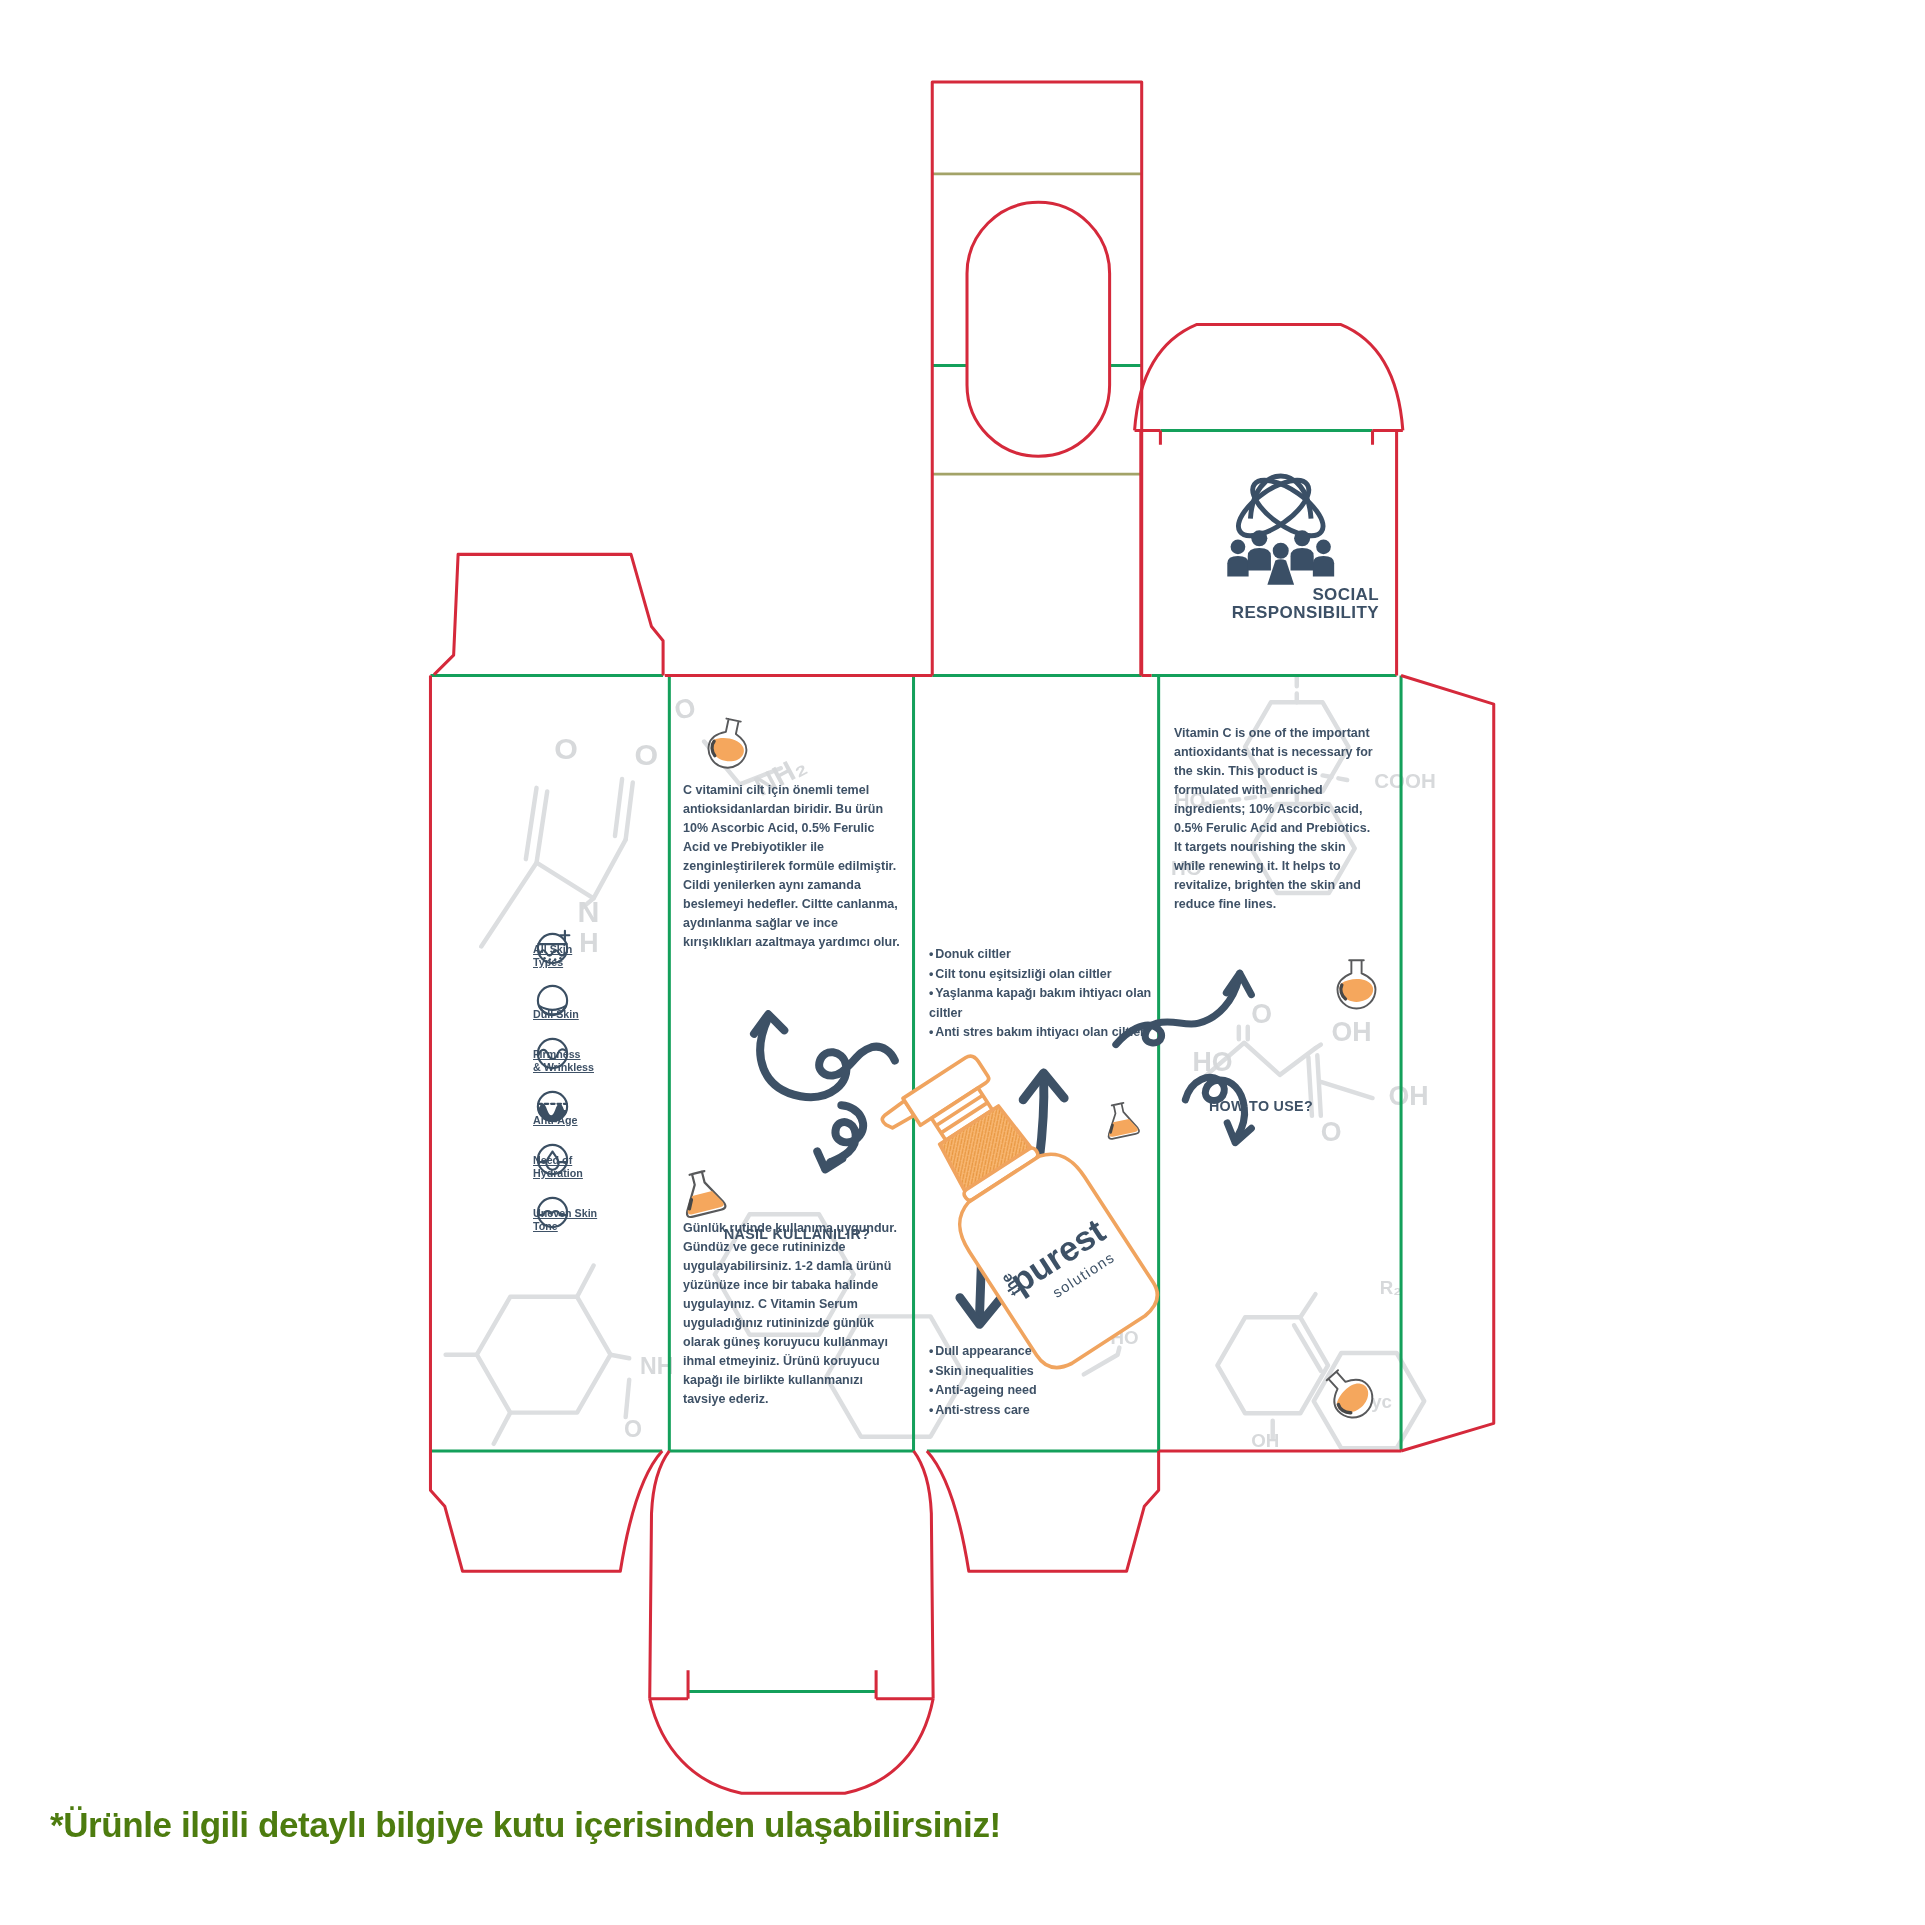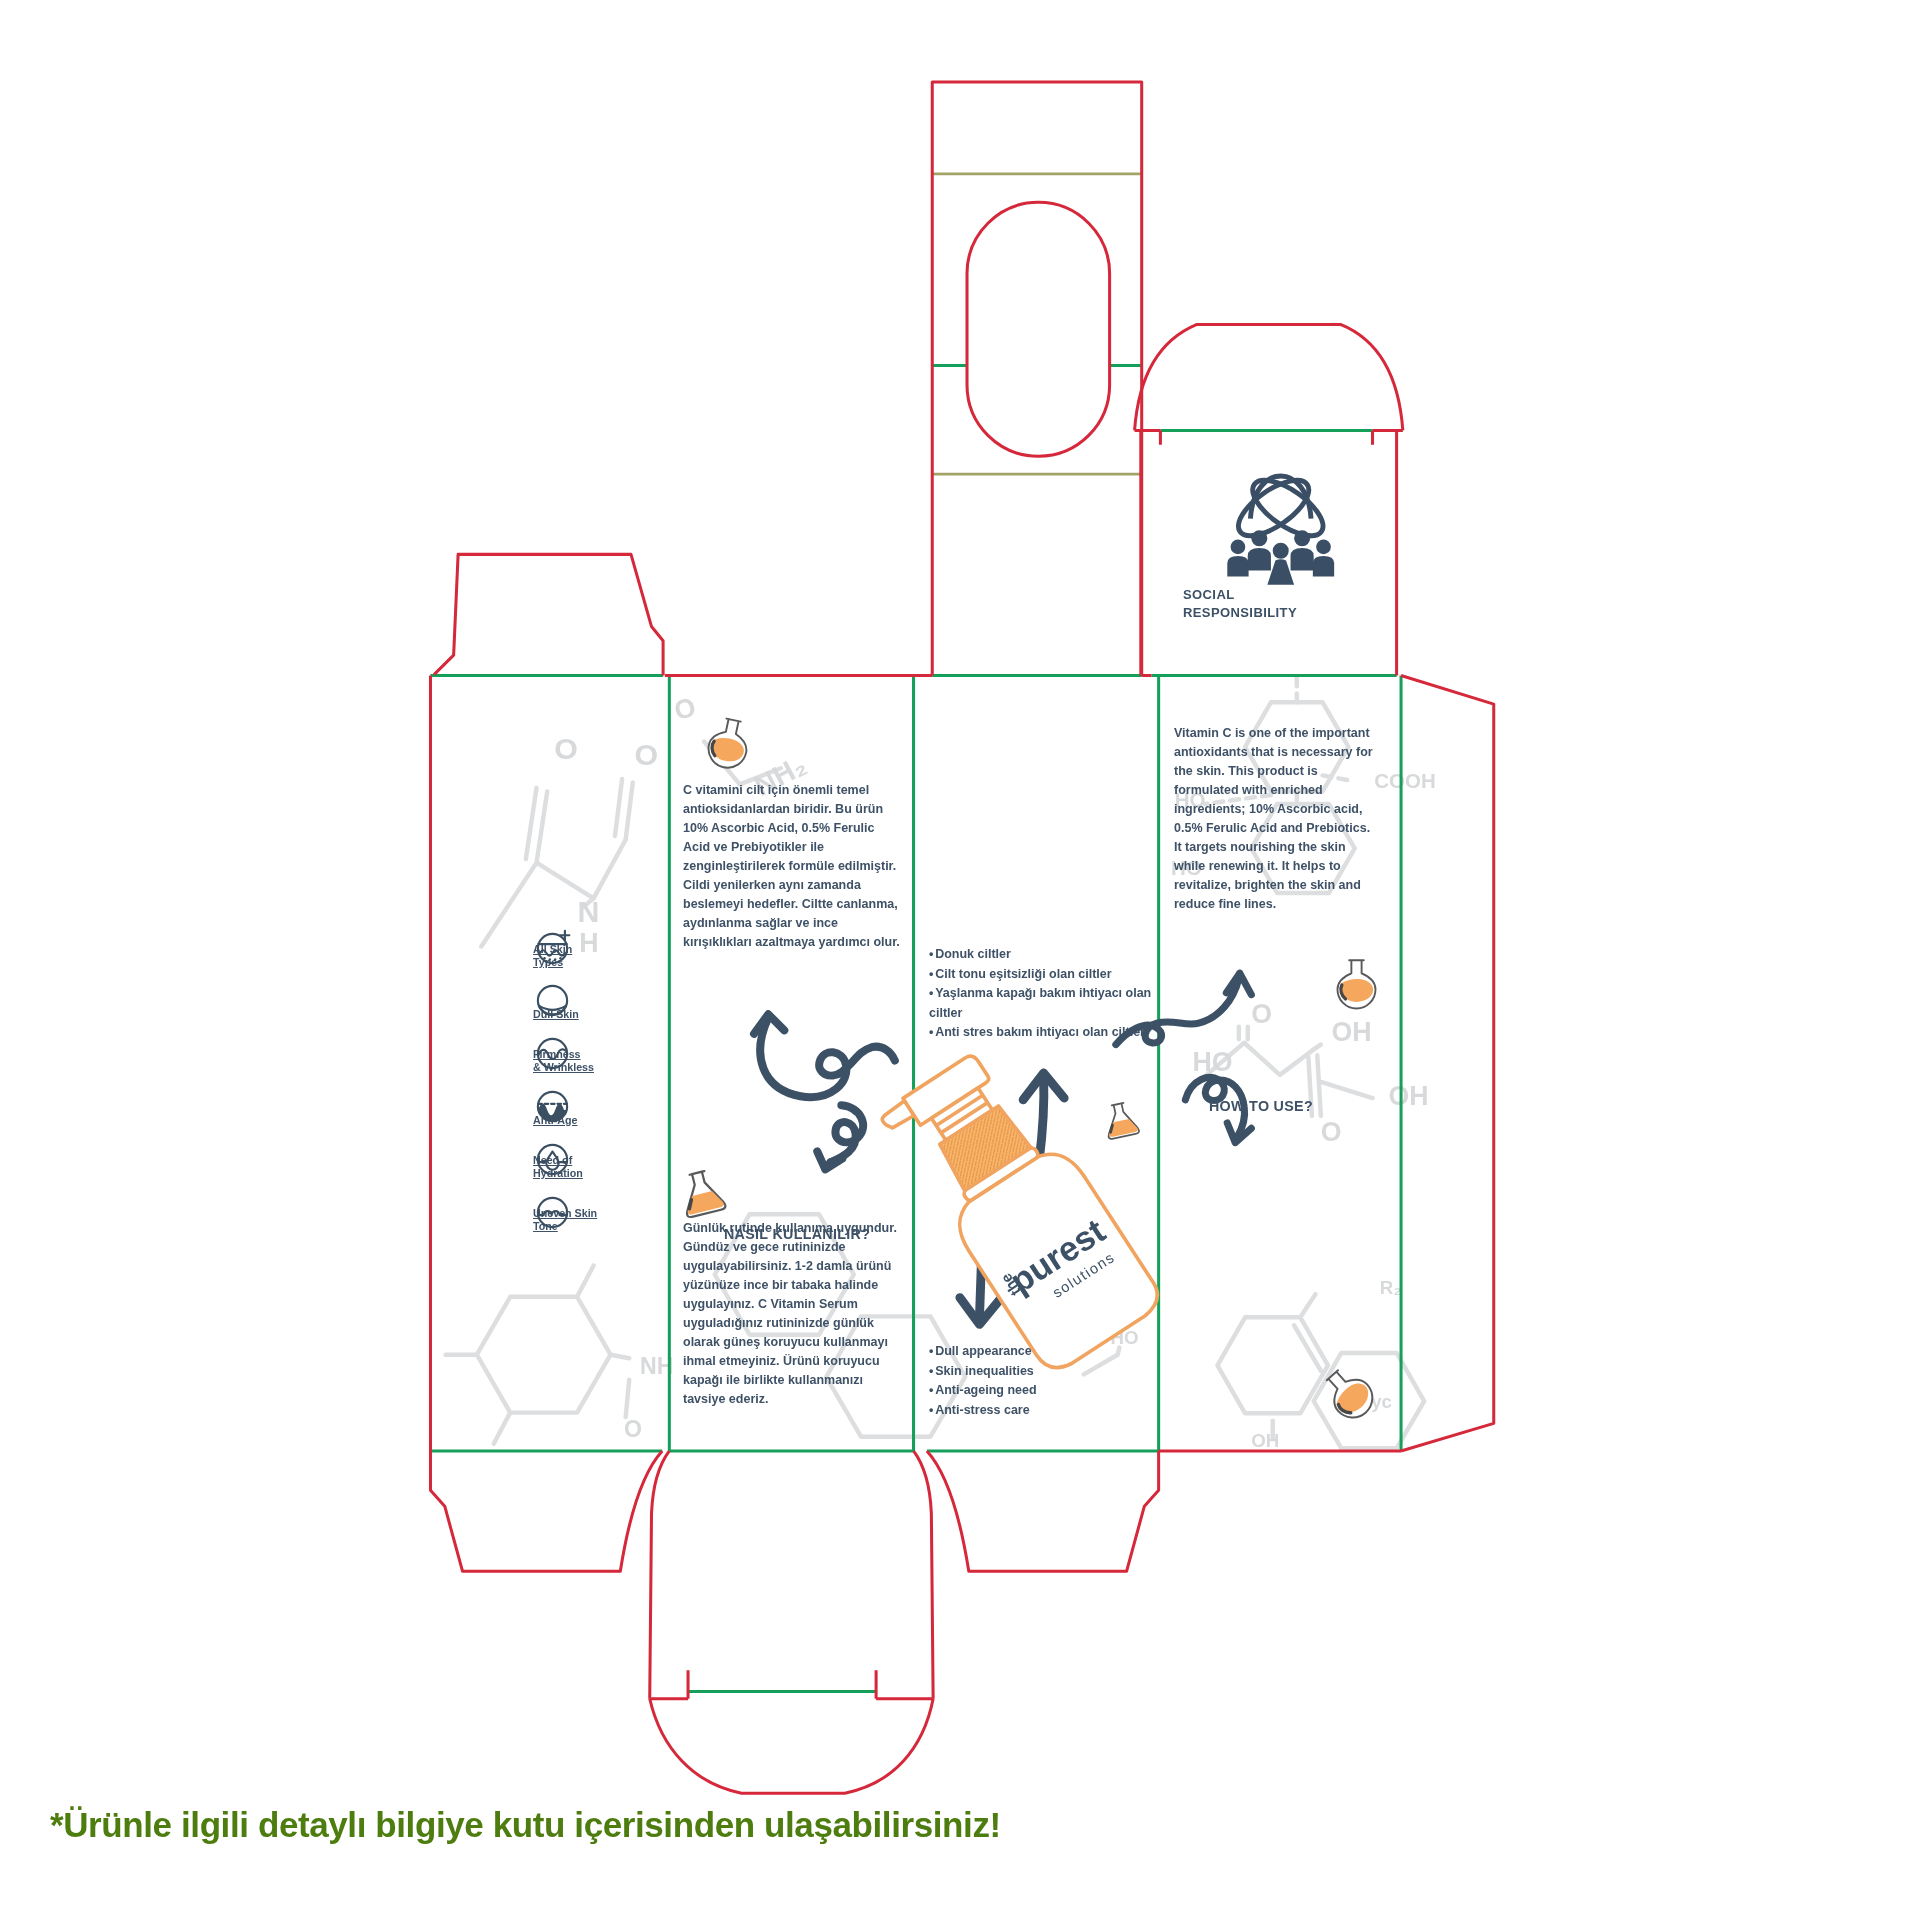--- a/index.html
+++ b/index.html
@@ -7,22 +7,22 @@
           font-family:"Liberation Sans",sans-serif;color:#3e5166;}
   svg{position:absolute;left:0;top:0;}
   .txt{position:absolute;font-weight:bold;color:#3e5166;}
   .body-txt{font-size:12.5px;line-height:19px;letter-spacing:0;}
   .heading{font-size:14.3px;letter-spacing:0.3px;}
   .bullets .bi{font-size:12.5px;line-height:19.6px;font-weight:bold;}
   .bullets .bi::before{content:"\2022";margin-right:1.8px;}
   .skin-row{position:absolute;display:flex;align-items:flex-end;gap:12.5px;height:39px;text-decoration:underline;}
   .skin-row .lbl{font-size:10.7px;font-weight:600;line-height:1.15;white-space:pre-line;color:#3e5166;}
   .skin-ic{stroke:#3b4f63;fill:none;stroke-width:2.4;stroke-linecap:round;stroke-linejoin:round;}
-  .lid-label{position:absolute;left:1183px;top:586px;width:196px;text-align:left;
-             font-size:13px;font-weight:bold;letter-spacing:0.4px;line-height:18px;color:#3c5066;}
+  .lid-label{position:absolute;left:1183px;top:586px;width:196px;text-align:right;
+             font-size:17px;font-weight:bold;letter-spacing:0.4px;line-height:18px;color:#3c5066;}
   .footnote{position:absolute;left:50px;top:1805px;font-size:35px;font-weight:bold;
             letter-spacing:-0.4px;color:#4d7c0f;}
   .chemlbl{fill:#d7d9db;font-family:"Liberation Sans",sans-serif;font-weight:bold;}
   .pre{white-space:pre-line;}
 </style>
 </head>
 <body>
 
 <div class="canvas">
 

